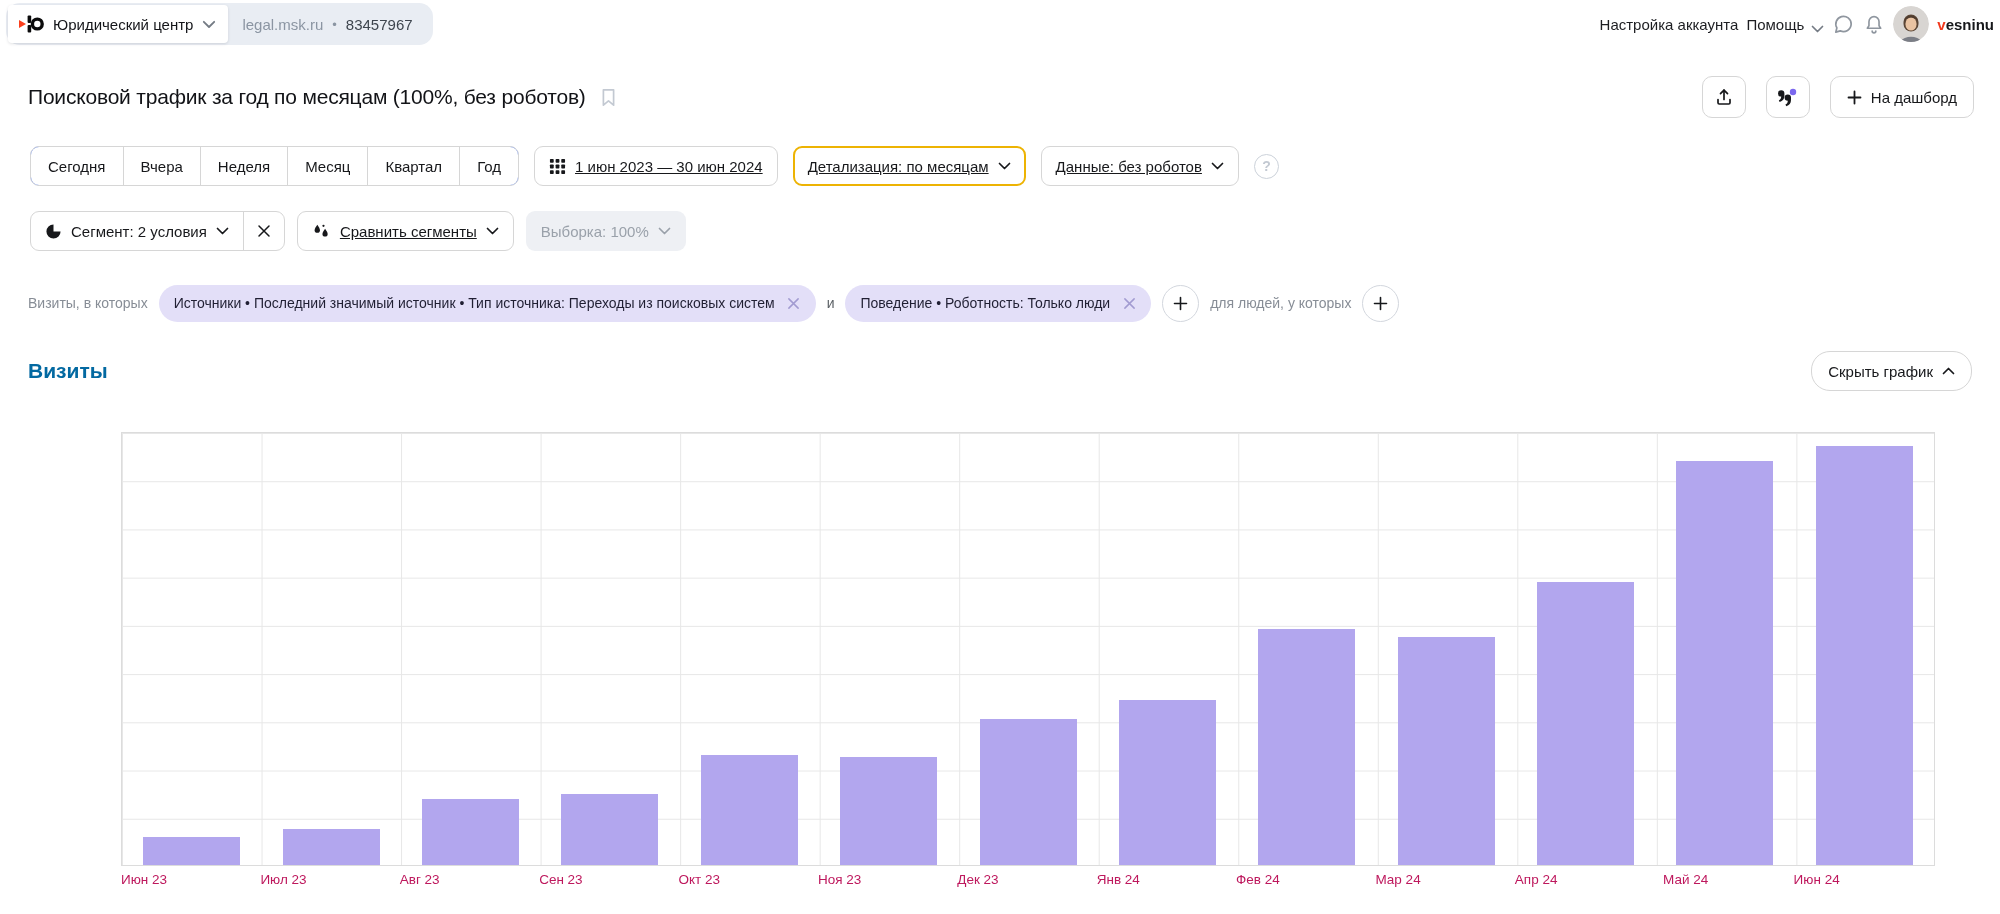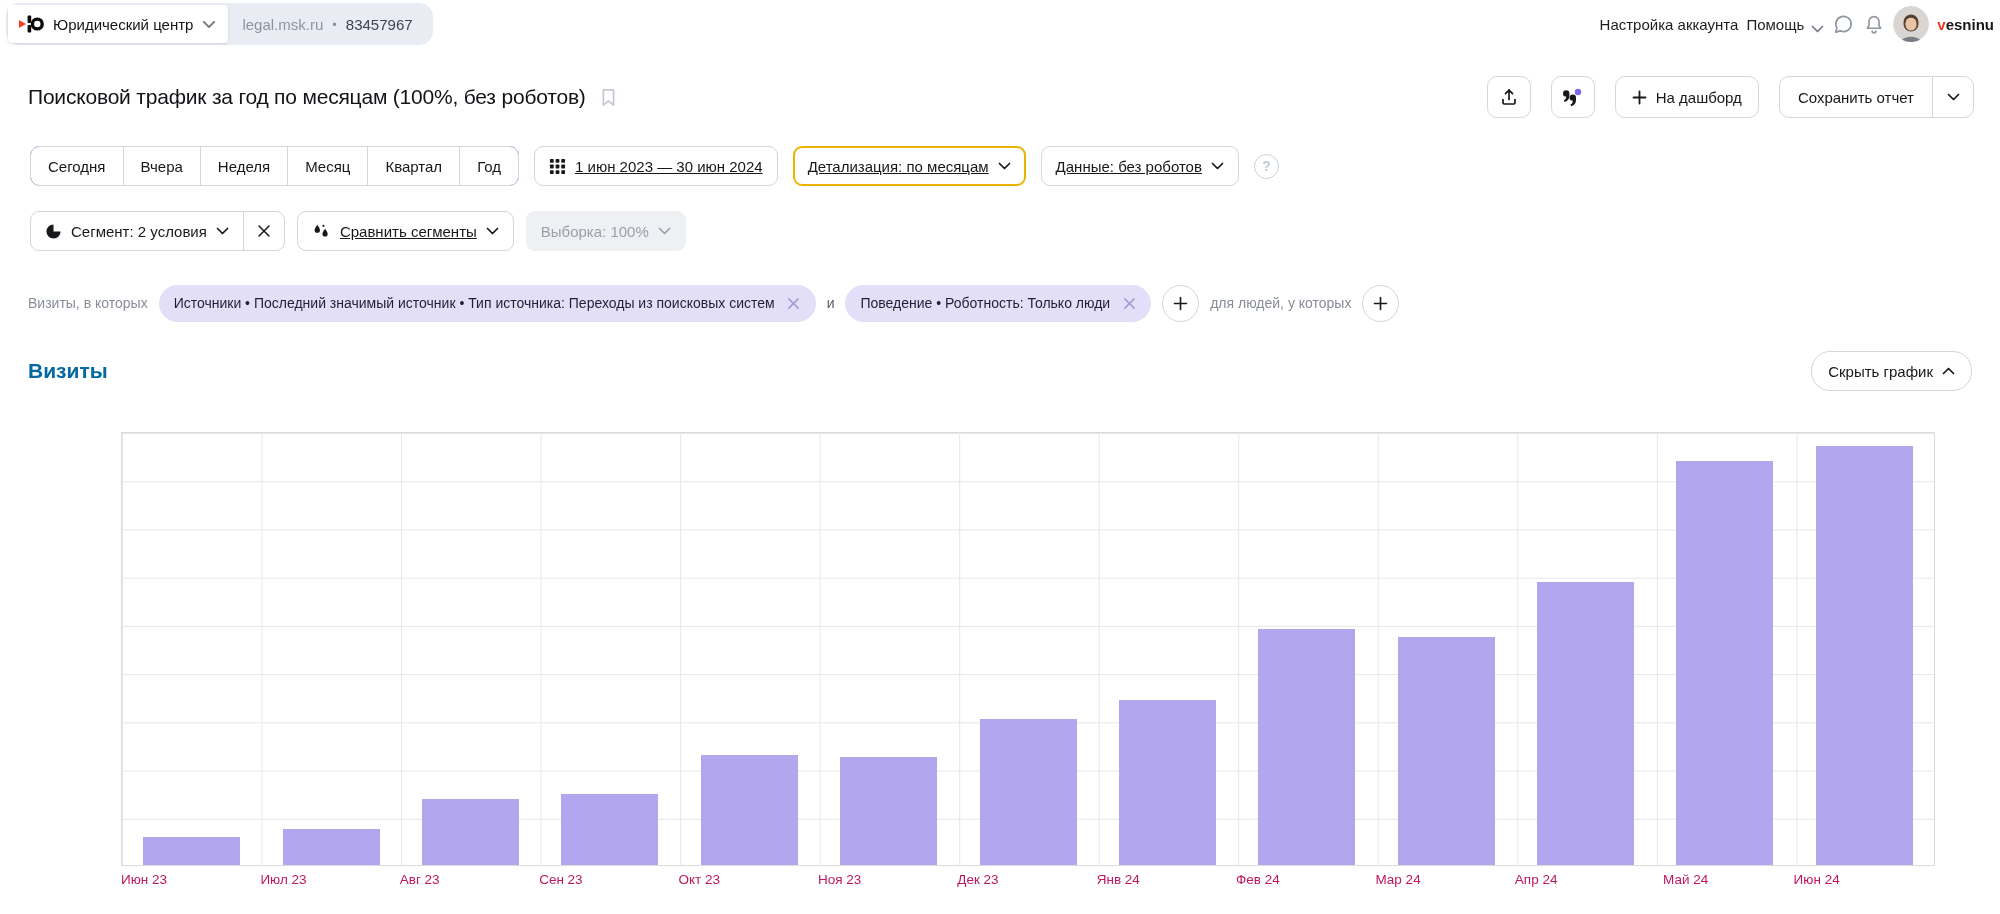--- a/index.html
+++ b/index.html
@@ -178,32 +178,20 @@
         </span>
       </div>
       <div class="btnish">
         <span style="display:flex;">
           <svg width="15" height="15" viewBox="0 0 15 15" stroke="#17181b" stroke-width="1.8" stroke-linecap="round">
               <path d="M7.5 1.5 v12 M1.5 7.5 h12"></path>
             </svg>
         </span>
         <span>На дашборд</span>
       </div>
-      <div class="save-group">
-        <div class="save-main">
-          <span>Сохранить отчет</span>
-        </div>
-        <div class="save-chev">
-          <span style="display:flex;">
-            <svg width="13" height="8" viewBox="0 0 13 8" fill="none" stroke="#17181b" stroke-width="1.7" stroke-linecap="round" stroke-linejoin="round">
-                <path d="M1.5 1.5 L6.5 6.5 L11.5 1.5"></path>
-              </svg>
-          </span>
-        </div>
-      </div>
     </div>
   </div>
 
   <div class="period-row">
     <div class="segmented">
         <button class="seg-cell">Сегодня</button>
         <button class="seg-cell">Вчера</button>
         <button class="seg-cell">Неделя</button>
         <button class="seg-cell">Месяц</button>
         <button class="seg-cell">Квартал</button>

